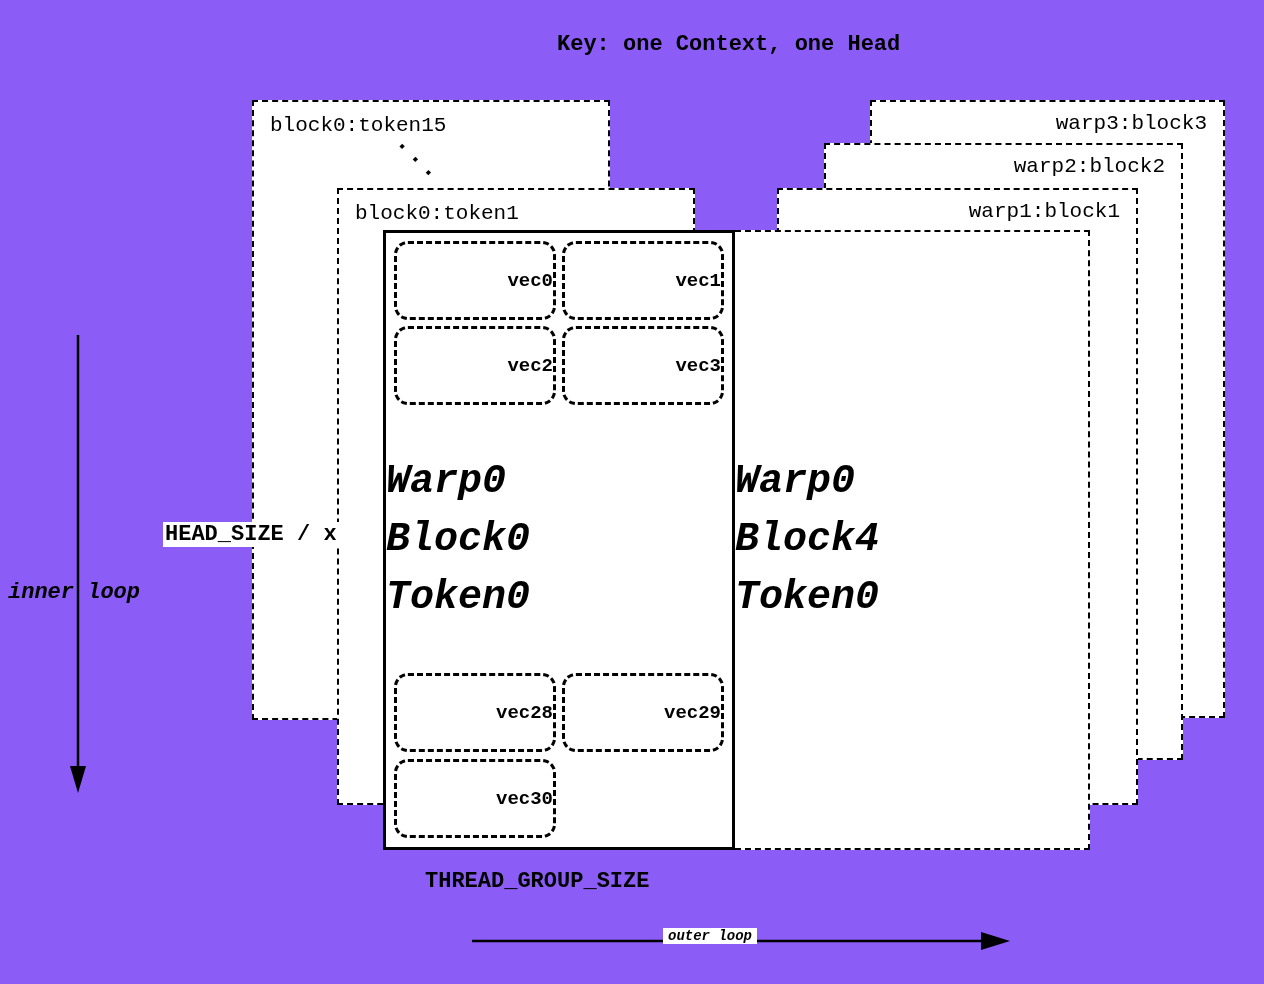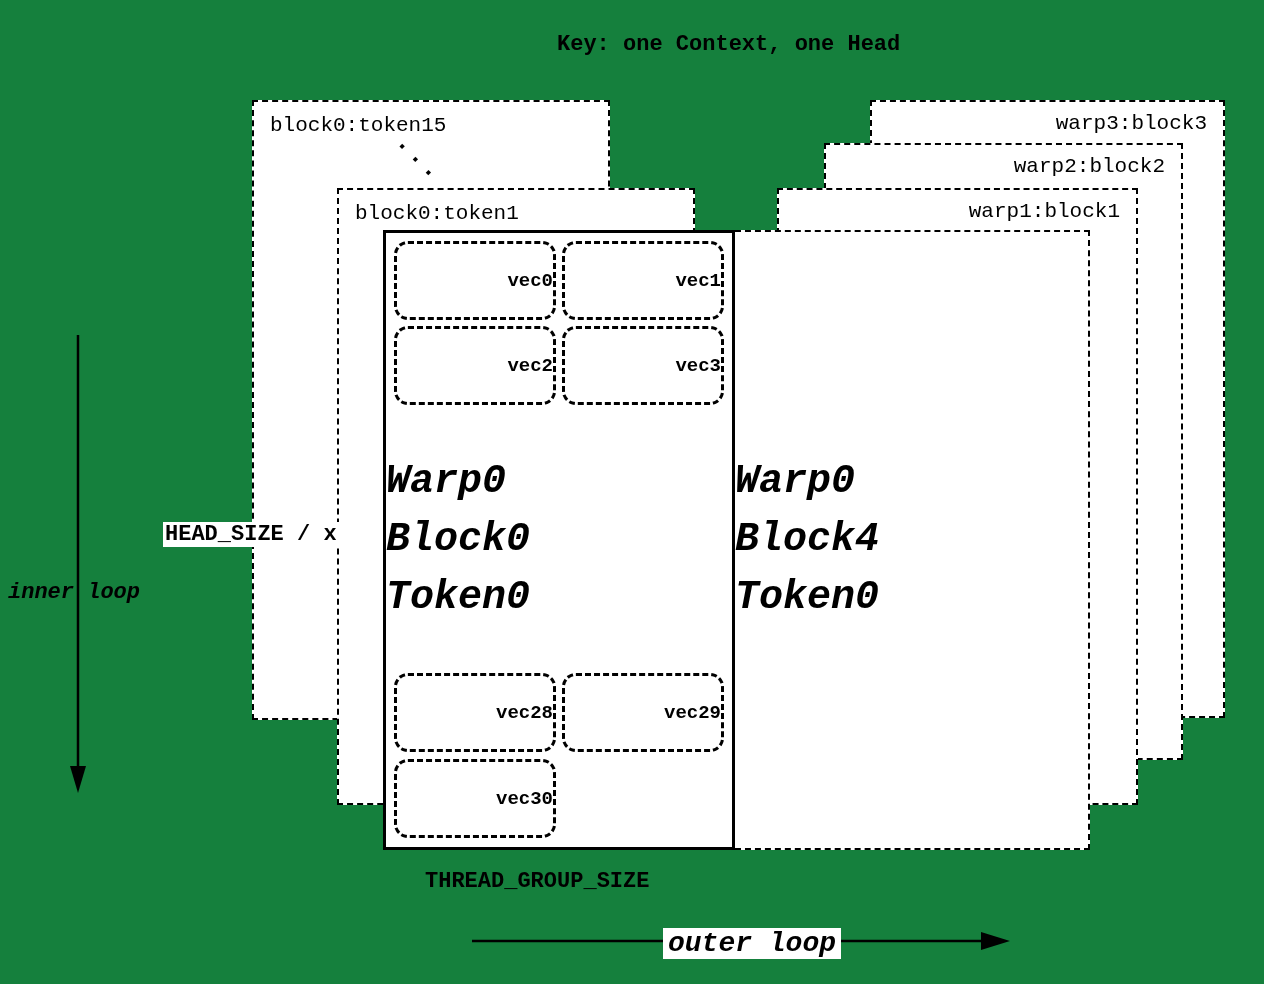--- a/index.html
+++ b/index.html
@@ -1,17 +1,17 @@
 <!DOCTYPE html>
 <html><head>
 <meta charset="utf-8">
 <style>
   html,body{margin:0;padding:0;background:#fff;}
   .canvas{
-    position:relative;width:1264px;height:984px;background:#15803d;
+    position:relative;width:1264px;height:984px;background:#8b5cf6;
     font-family:"Liberation Mono","DejaVu Sans Mono",monospace;
     color:#000;overflow:hidden;
   }
   .lbl{position:absolute;font-weight:bold;white-space:nowrap;color:#000;}
   .box{position:absolute;background:#fff;box-sizing:border-box;}
   .dash{border:2px dashed #000;}
 
   
   .warp3{left:870px;top:100px;width:355px;height:618px;}
   .warp2{left:824px;top:143px;width:359px;height:617px;}
@@ -43,21 +43,21 @@
   .v2{left:8px;top:93px;}  .v3{left:176px;top:93px;}
   .v28{left:8px;top:440px;}.v29{left:176px;top:440px;}
   .v30{left:8px;top:526px;}.v31{left:176px;top:526px;}
 
   
   .title{left:557px;top:32px;font-size:22px;}
   .ellipsis{left:392px;top:142px;font-size:26px;letter-spacing:3px;transform:rotate(45deg);transform-origin:center;}
   .head-size{left:163px;top:522px;font-size:22px;background:#fff;padding:0 2px;}
   .inner-loop{left:8px;top:580px;font-size:22px;font-style:italic;}
   .tgs{left:425px;top:869px;font-size:22px;}
-  .outer-loop{left:663px;top:928px;font-size:28px;font-style:italic;background:#fff;padding:0 5px;}
+  .outer-loop{left:663px;top:928px;font-size:14px;font-style:italic;background:#fff;padding:0 5px;}
   .arrow{position:absolute;}
 </style>
 </head>
 <body>
 
 <div class="canvas">
 
   <div class="lbl title">Key: one Context, one Head</div>
 
   <div class="box dash warp3">

